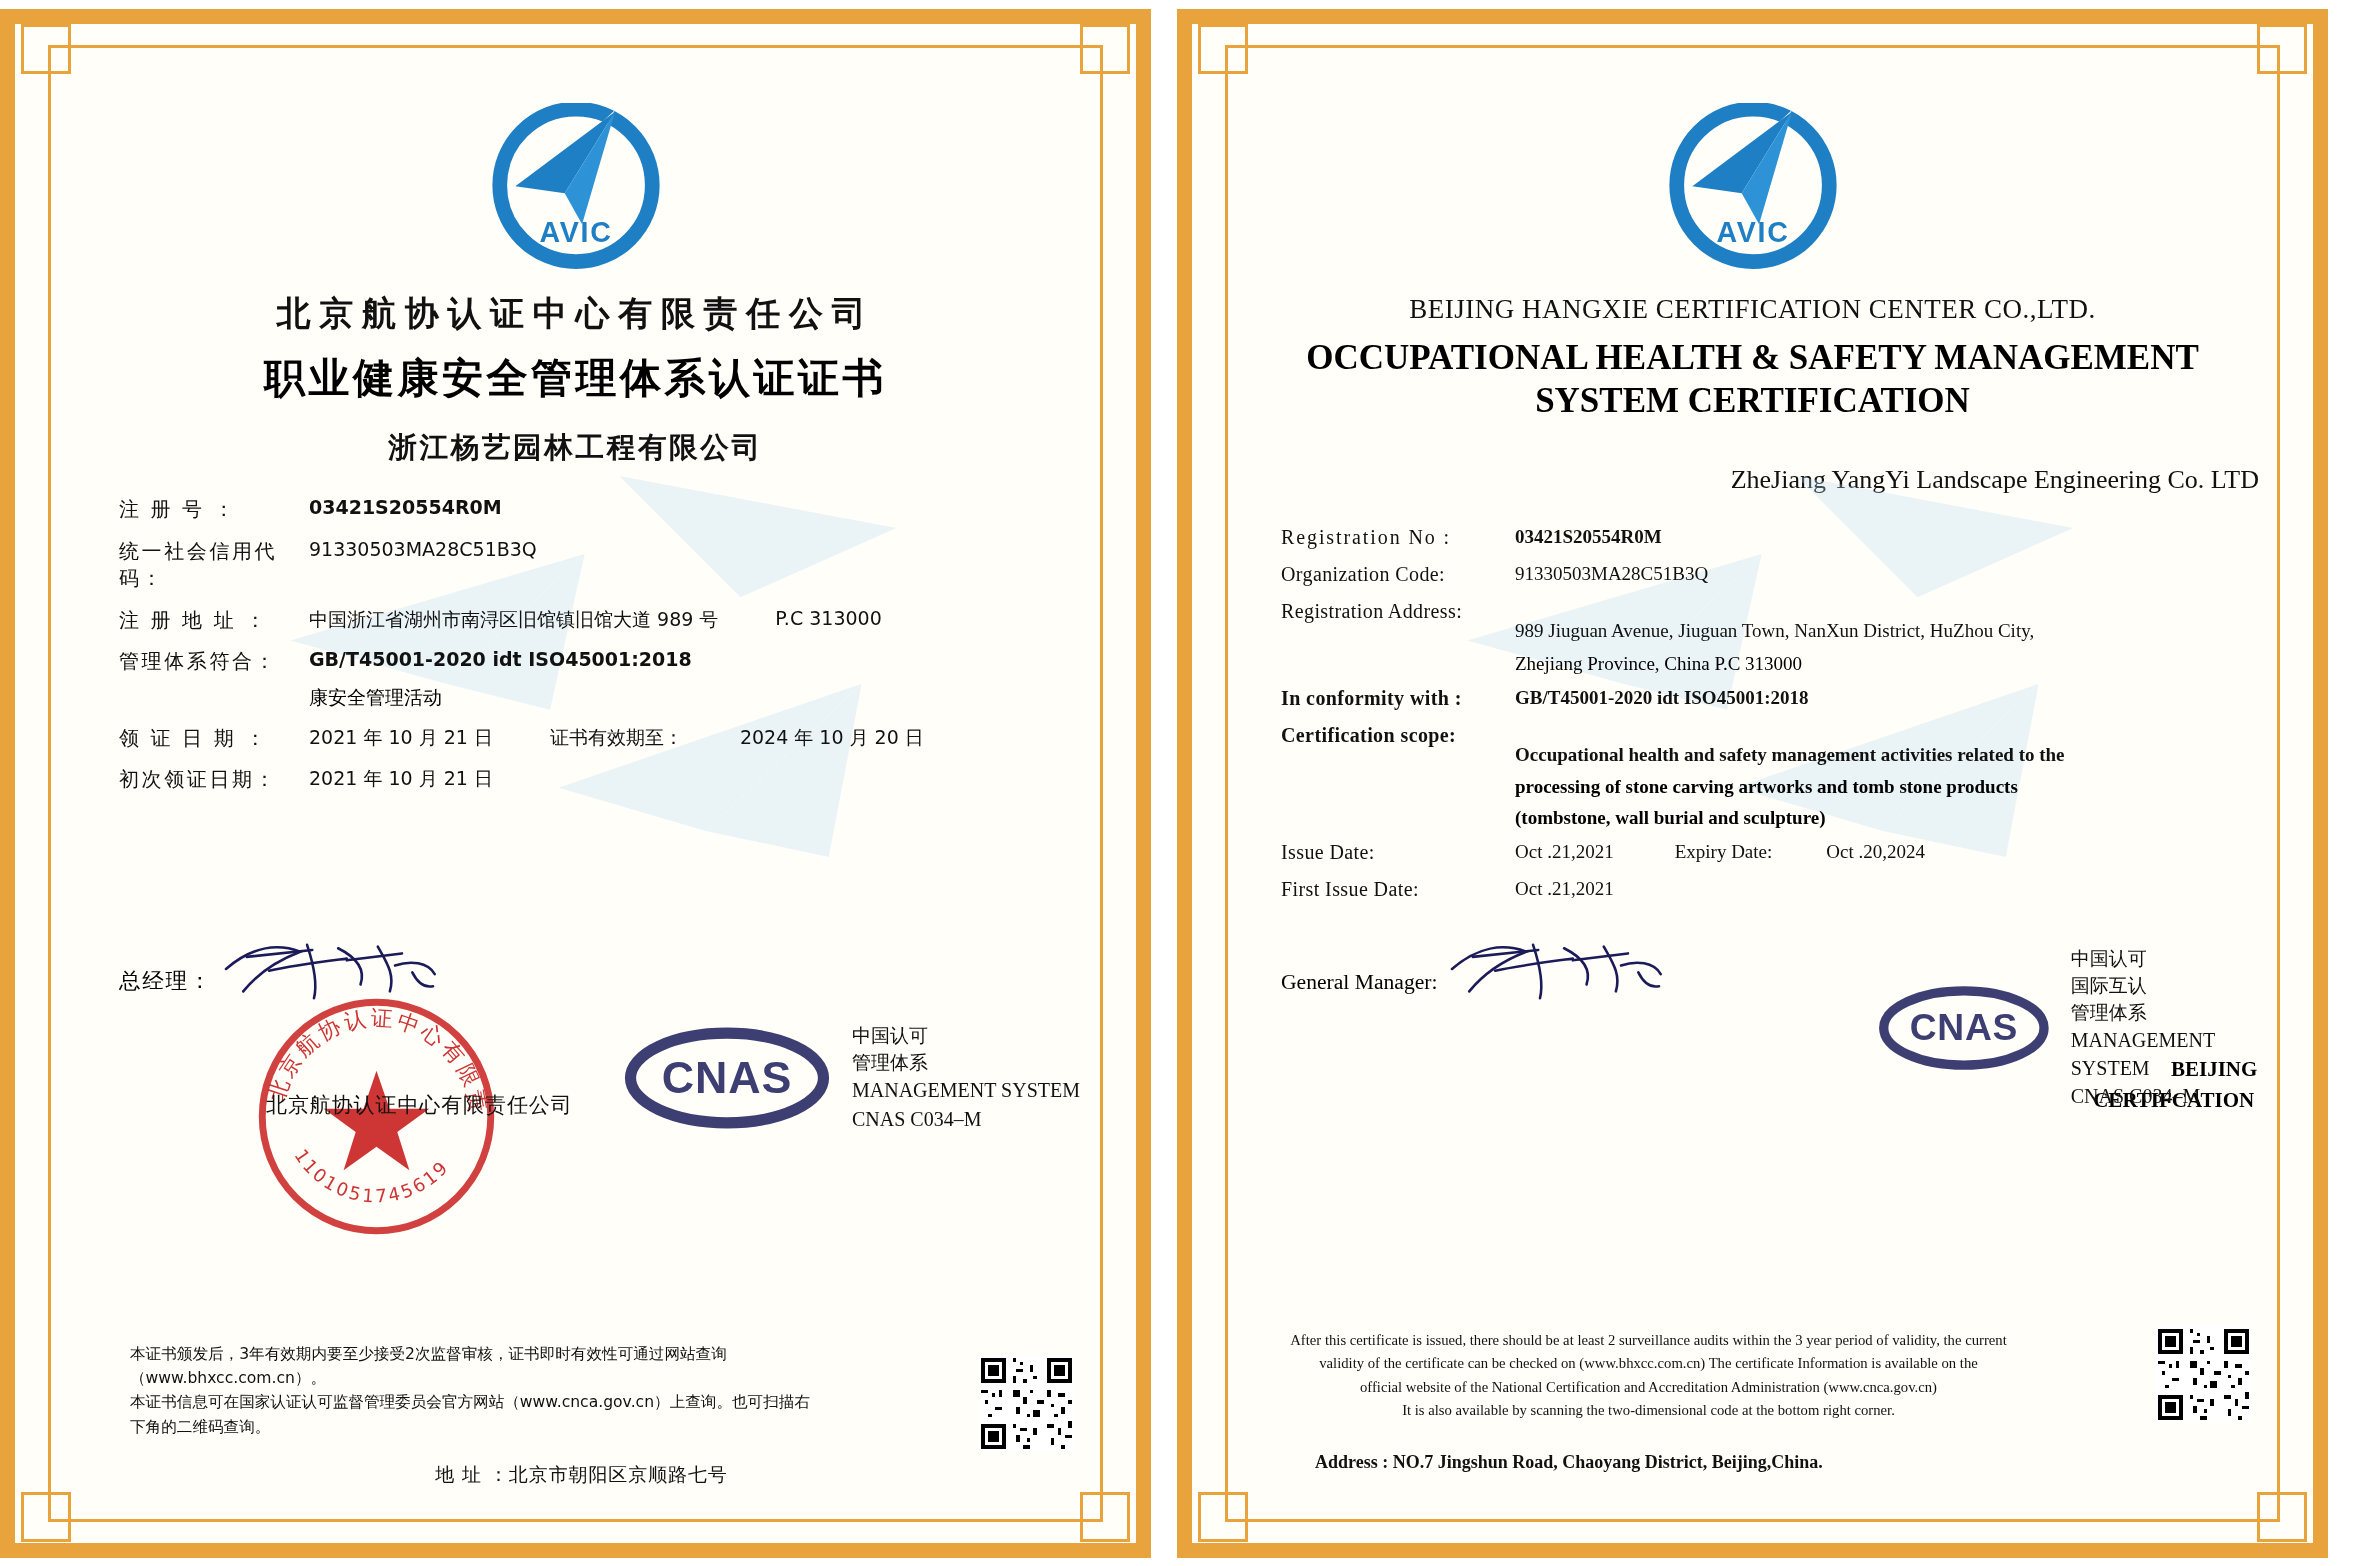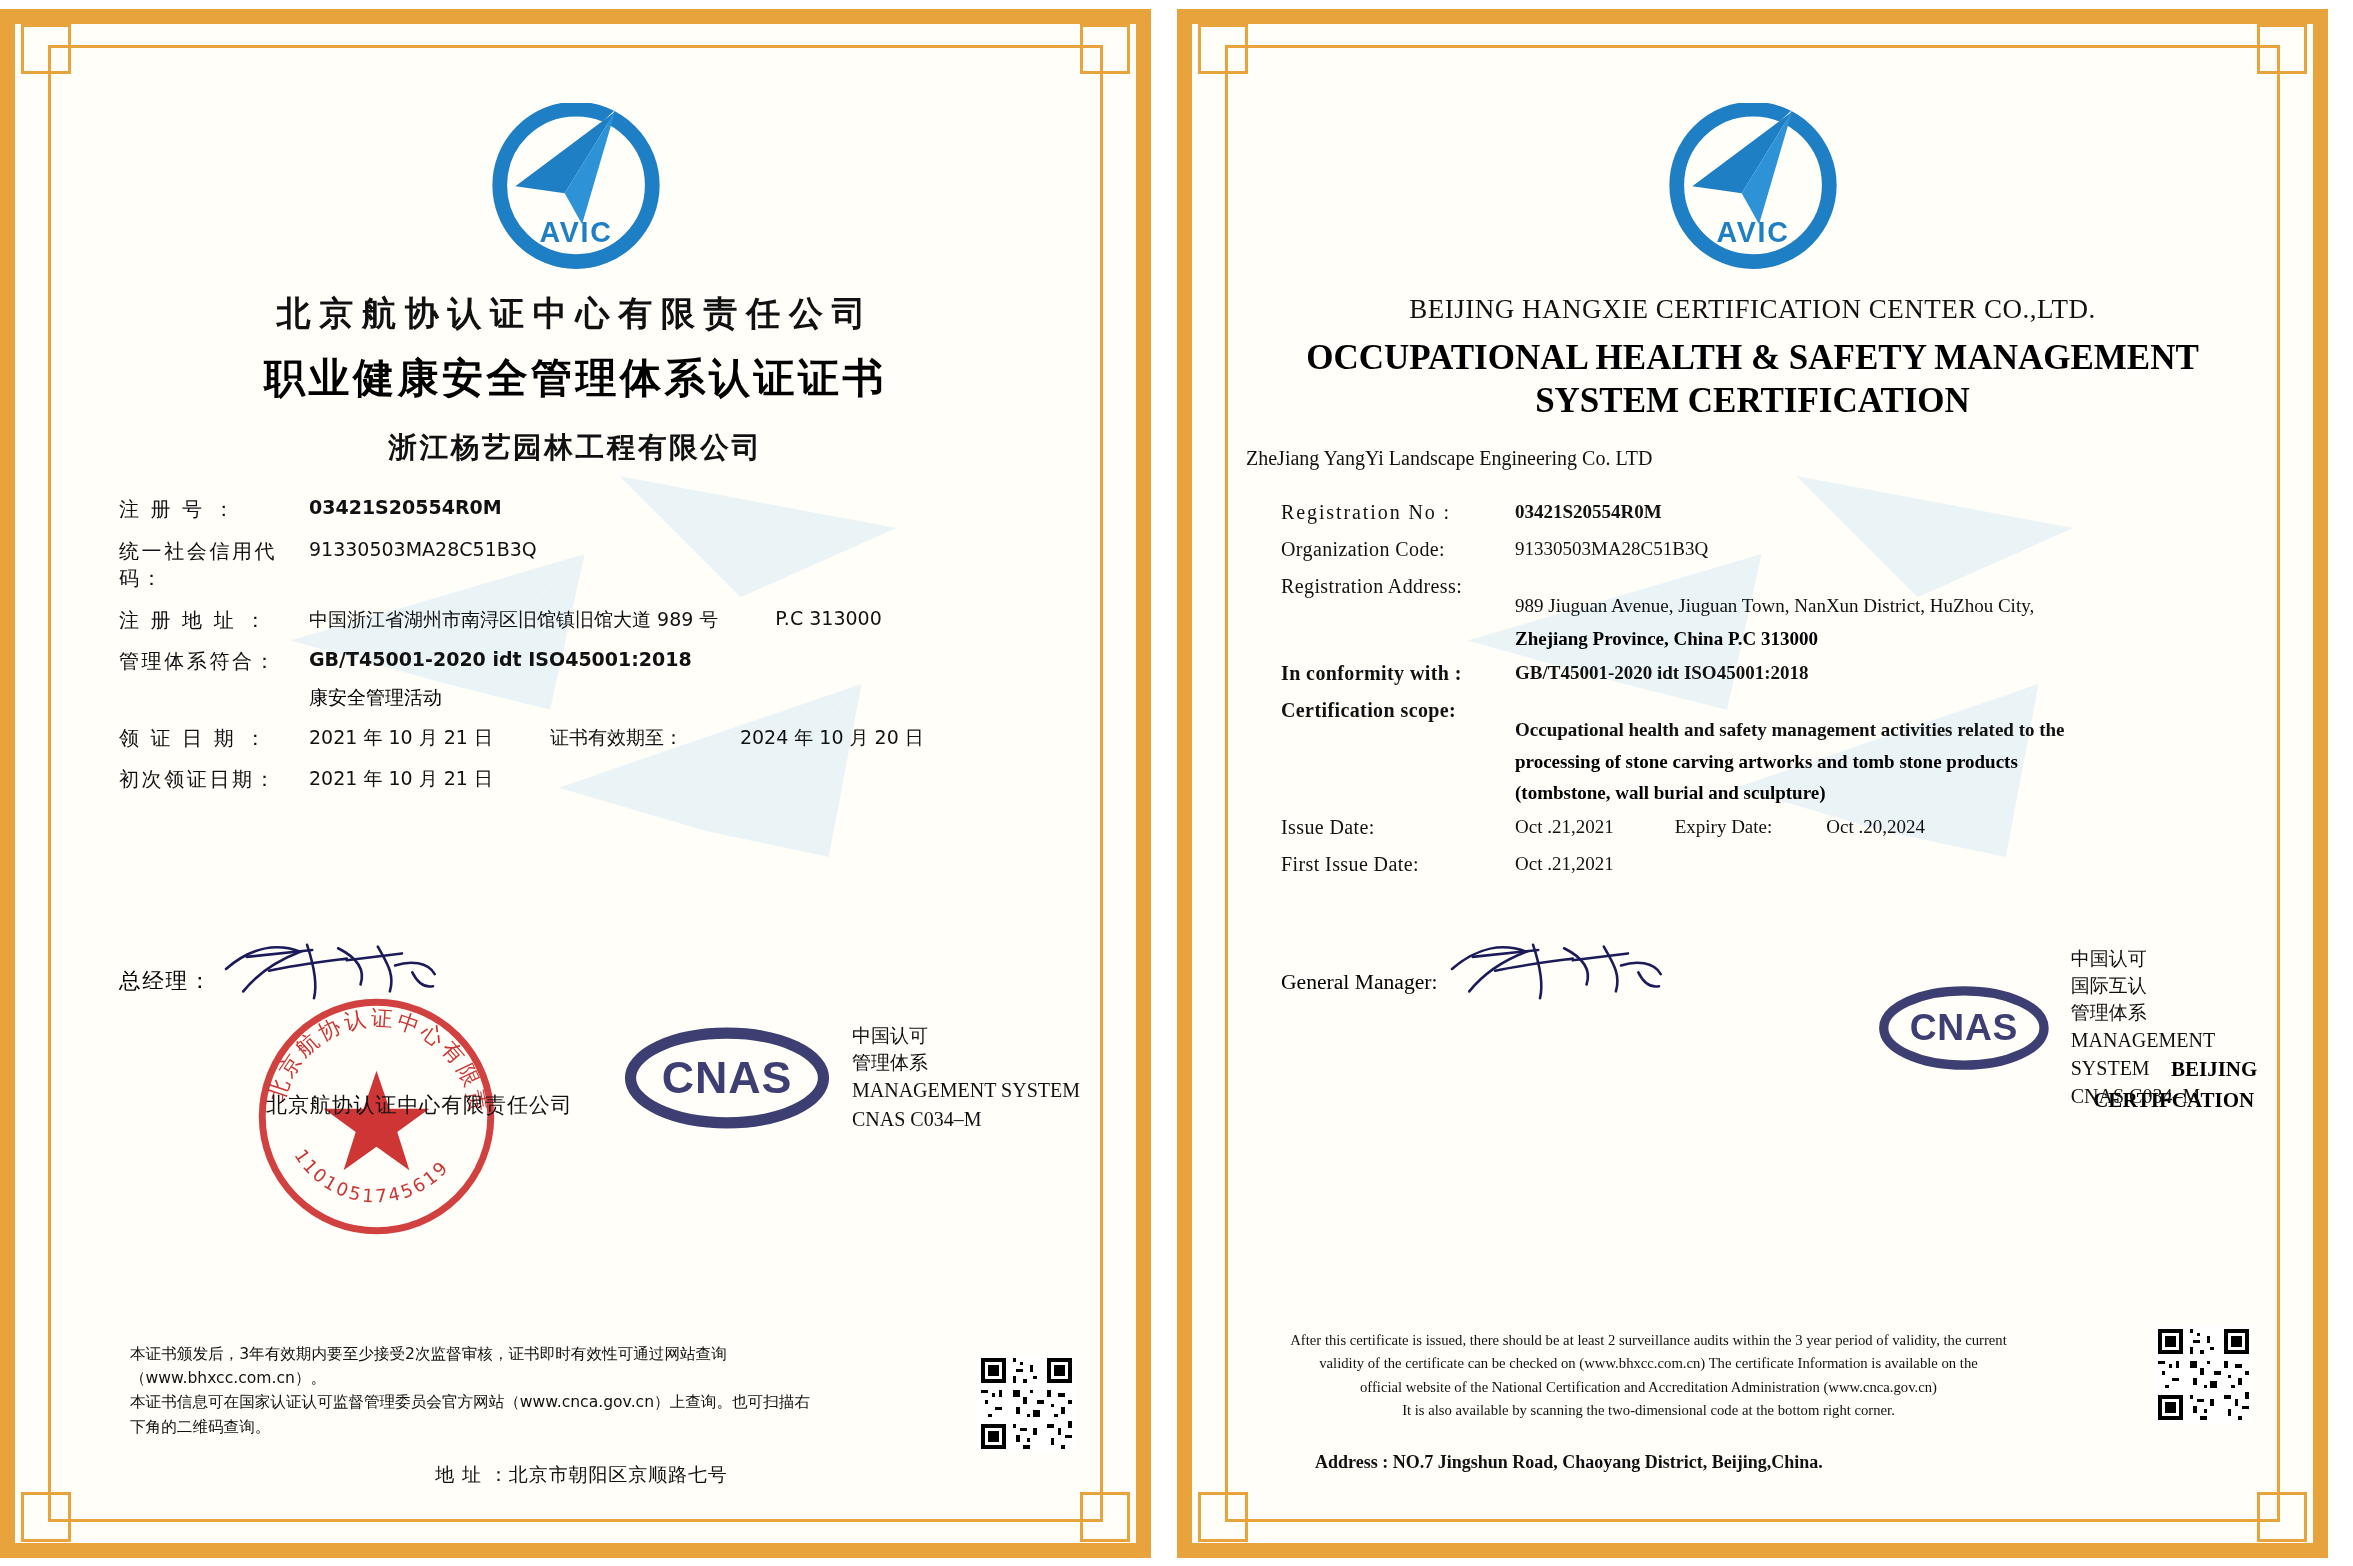--- a/index.html
+++ b/index.html
@@ -133,24 +133,24 @@
   }
   .en-title {
     text-align: center;
     font-size: 35px;
     font-weight: 700;
     color: #000;
     line-height: 1.25;
     margin-top: 10.4px;
   }
   .en-company {
-    text-align: left;
-    font-size: 20px;
-    color: #111;
-    margin-top: 24px;
+    text-align: right;
+    font-size: 26px;
+    color: #111;
+    margin-top: 42px;
   }
 
   
   .fields-cn {
     margin-top: 29px;
     padding-left: 50px;
     padding-right: 17.3px;
     position: relative;
   }
   .row-cn {
@@ -212,21 +212,21 @@
   }
   .row-en .val.bold { font-weight: 700; }
   .row-en .val-wide { width: 606px; margin-top: 20px; }
   .cont-en {
     padding-left: 234px;
     font-size: 19px;
     font-weight: 700;
     margin-top: -3.5px;
     margin-bottom: 12px;
   }
-  .cont-en.normal { font-weight: 700; }
+  .cont-en.normal { font-weight: 400; }
   .row-en .val2-lbl { margin-left: 61px; }
   .row-en .val2 { margin-left: 54px; }
 
   
   .sig-cn {
     position: absolute;
     left: 50px;
     top: 870px;
     display: flex;
     align-items: flex-end;

